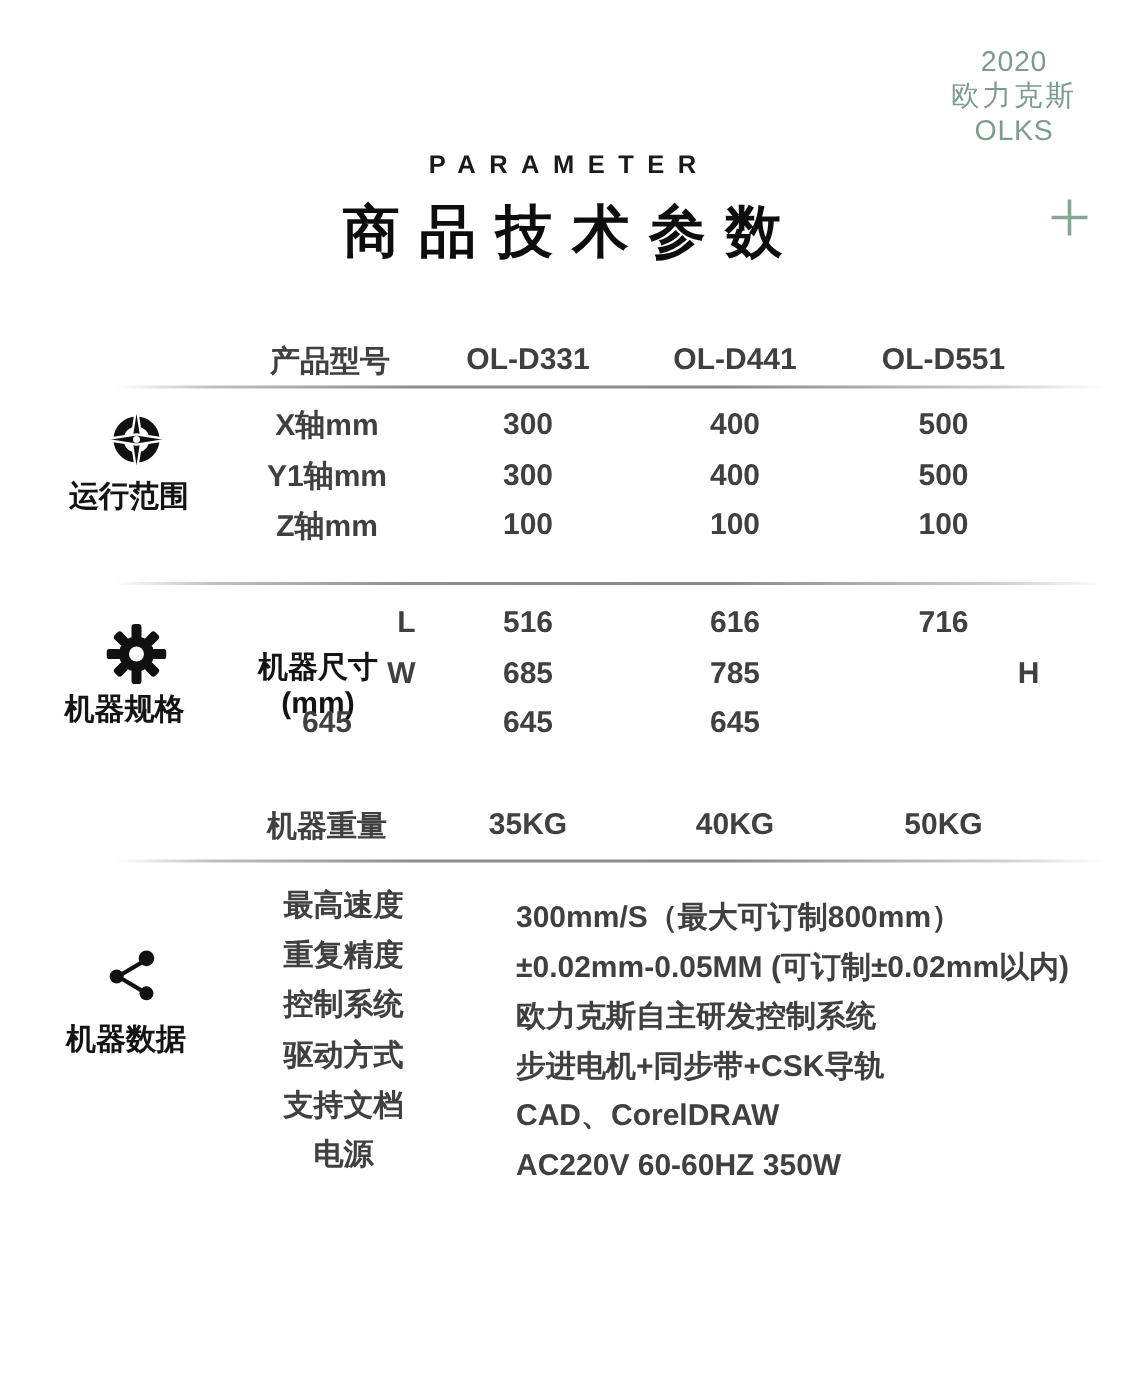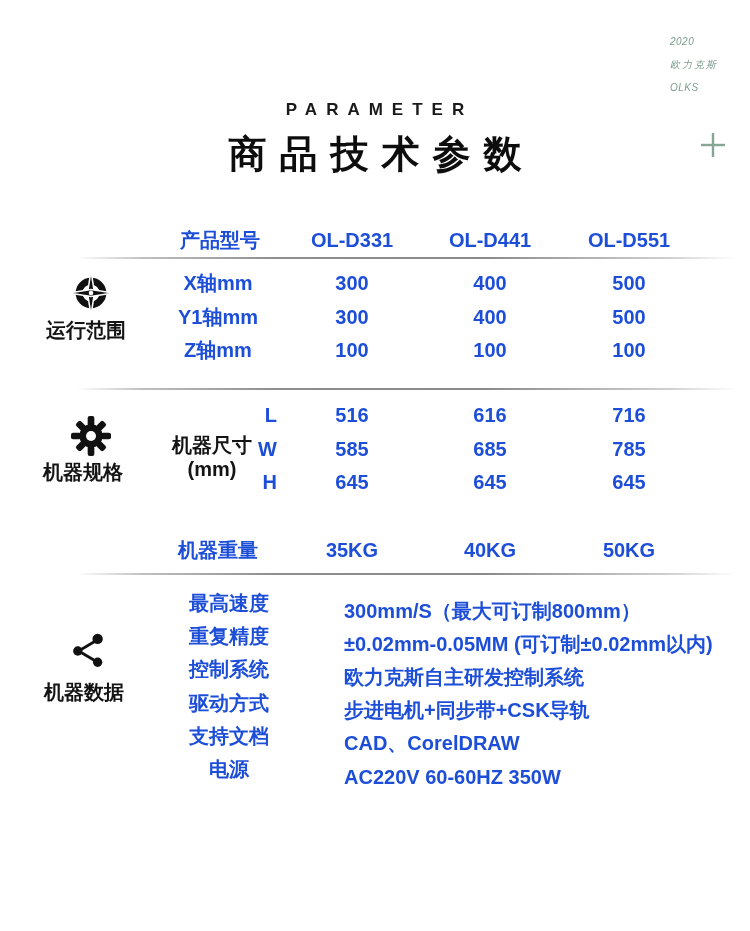--- a/index.html
+++ b/index.html
@@ -2,22 +2,22 @@
 <html><head>
 <meta charset="utf-8">
 <style>
   html,body{margin:0;padding:0;background:#fff;}
   #page{
     position:relative;width:750px;height:931px;background:#ffffff;overflow:hidden;
     font-family:"Liberation Sans","DejaVu Sans",sans-serif;color:#111;
   }
   
   .brand{
-    position:absolute;top:30px;right:32px;text-align:left;
-    color:#7c9c8c;font-size:10px;line-height:23px;letter-spacing:.5px;font-style:italic;
+    position:absolute;top:30px;right:32px;text-align:center;
+    color:#7c9c8c;font-size:19px;line-height:23px;letter-spacing:.5px;
   }
   .plus-wrap{position:absolute;top:130px;left:698px;width:30px;height:30px;}
   
   .eyebrow{
     position:absolute;top:100px;left:0;width:750px;text-align:center;
     font-size:17px;font-weight:600;letter-spacing:9px;text-indent:9px;color:#1a1a1a;
   }
   .main-title{
     position:absolute;top:129px;left:0;width:750px;text-align:center;
     font-size:38px;font-weight:700;letter-spacing:13px;text-indent:13px;color:#0d0d0d;
@@ -47,21 +47,21 @@
   .grid4{
     position:absolute;left:153px;width:546px;
     display:grid;grid-template-columns:130px 138px 138px 140px;
   }
   .grid2{
     position:absolute;left:164px;width:560px;
     display:grid;grid-template-columns:130px 1fr;
   }
   .cell{
     display:flex;align-items:center;justify-content:center;
-    font-size:20px;font-weight:700;color:#1d4ed8;white-space:nowrap;
+    font-size:20px;font-weight:700;color:#404040;white-space:nowrap;
   }
   .cell.left{justify-content:flex-start;padding-left:27px;}
   .cell.right{justify-content:flex-end;padding-right:6px;}
   .header-row{top:222px;height:36px;}
   .sec1{top:267px;grid-auto-rows:33.5px;}
   .dims{top:399px;grid-auto-rows:33.5px;}
   .weight-row{top:533px;height:34px;}
   .sec3{top:587px;grid-auto-rows:33.2px;}
   .sec3 .val{justify-content:flex-start;padding-left:50px;margin-top:15px;}
   .dim-label{
@@ -154,21 +154,20 @@
     <div>(mm)</div>
   </div>
 
   <div class="grid4 dims">
     <div class="cell right">L</div>
     <div class="cell">516</div>
     <div class="cell">616</div>
     <div class="cell">716</div>
 
     <div class="cell right">W</div>
-    <div class="cell">585</div>
     <div class="cell">685</div>
     <div class="cell">785</div>
 
     <div class="cell right">H</div>
     <div class="cell">645</div>
     <div class="cell">645</div>
     <div class="cell">645</div>
   </div>
 
   <div class="grid4 weight-row">

